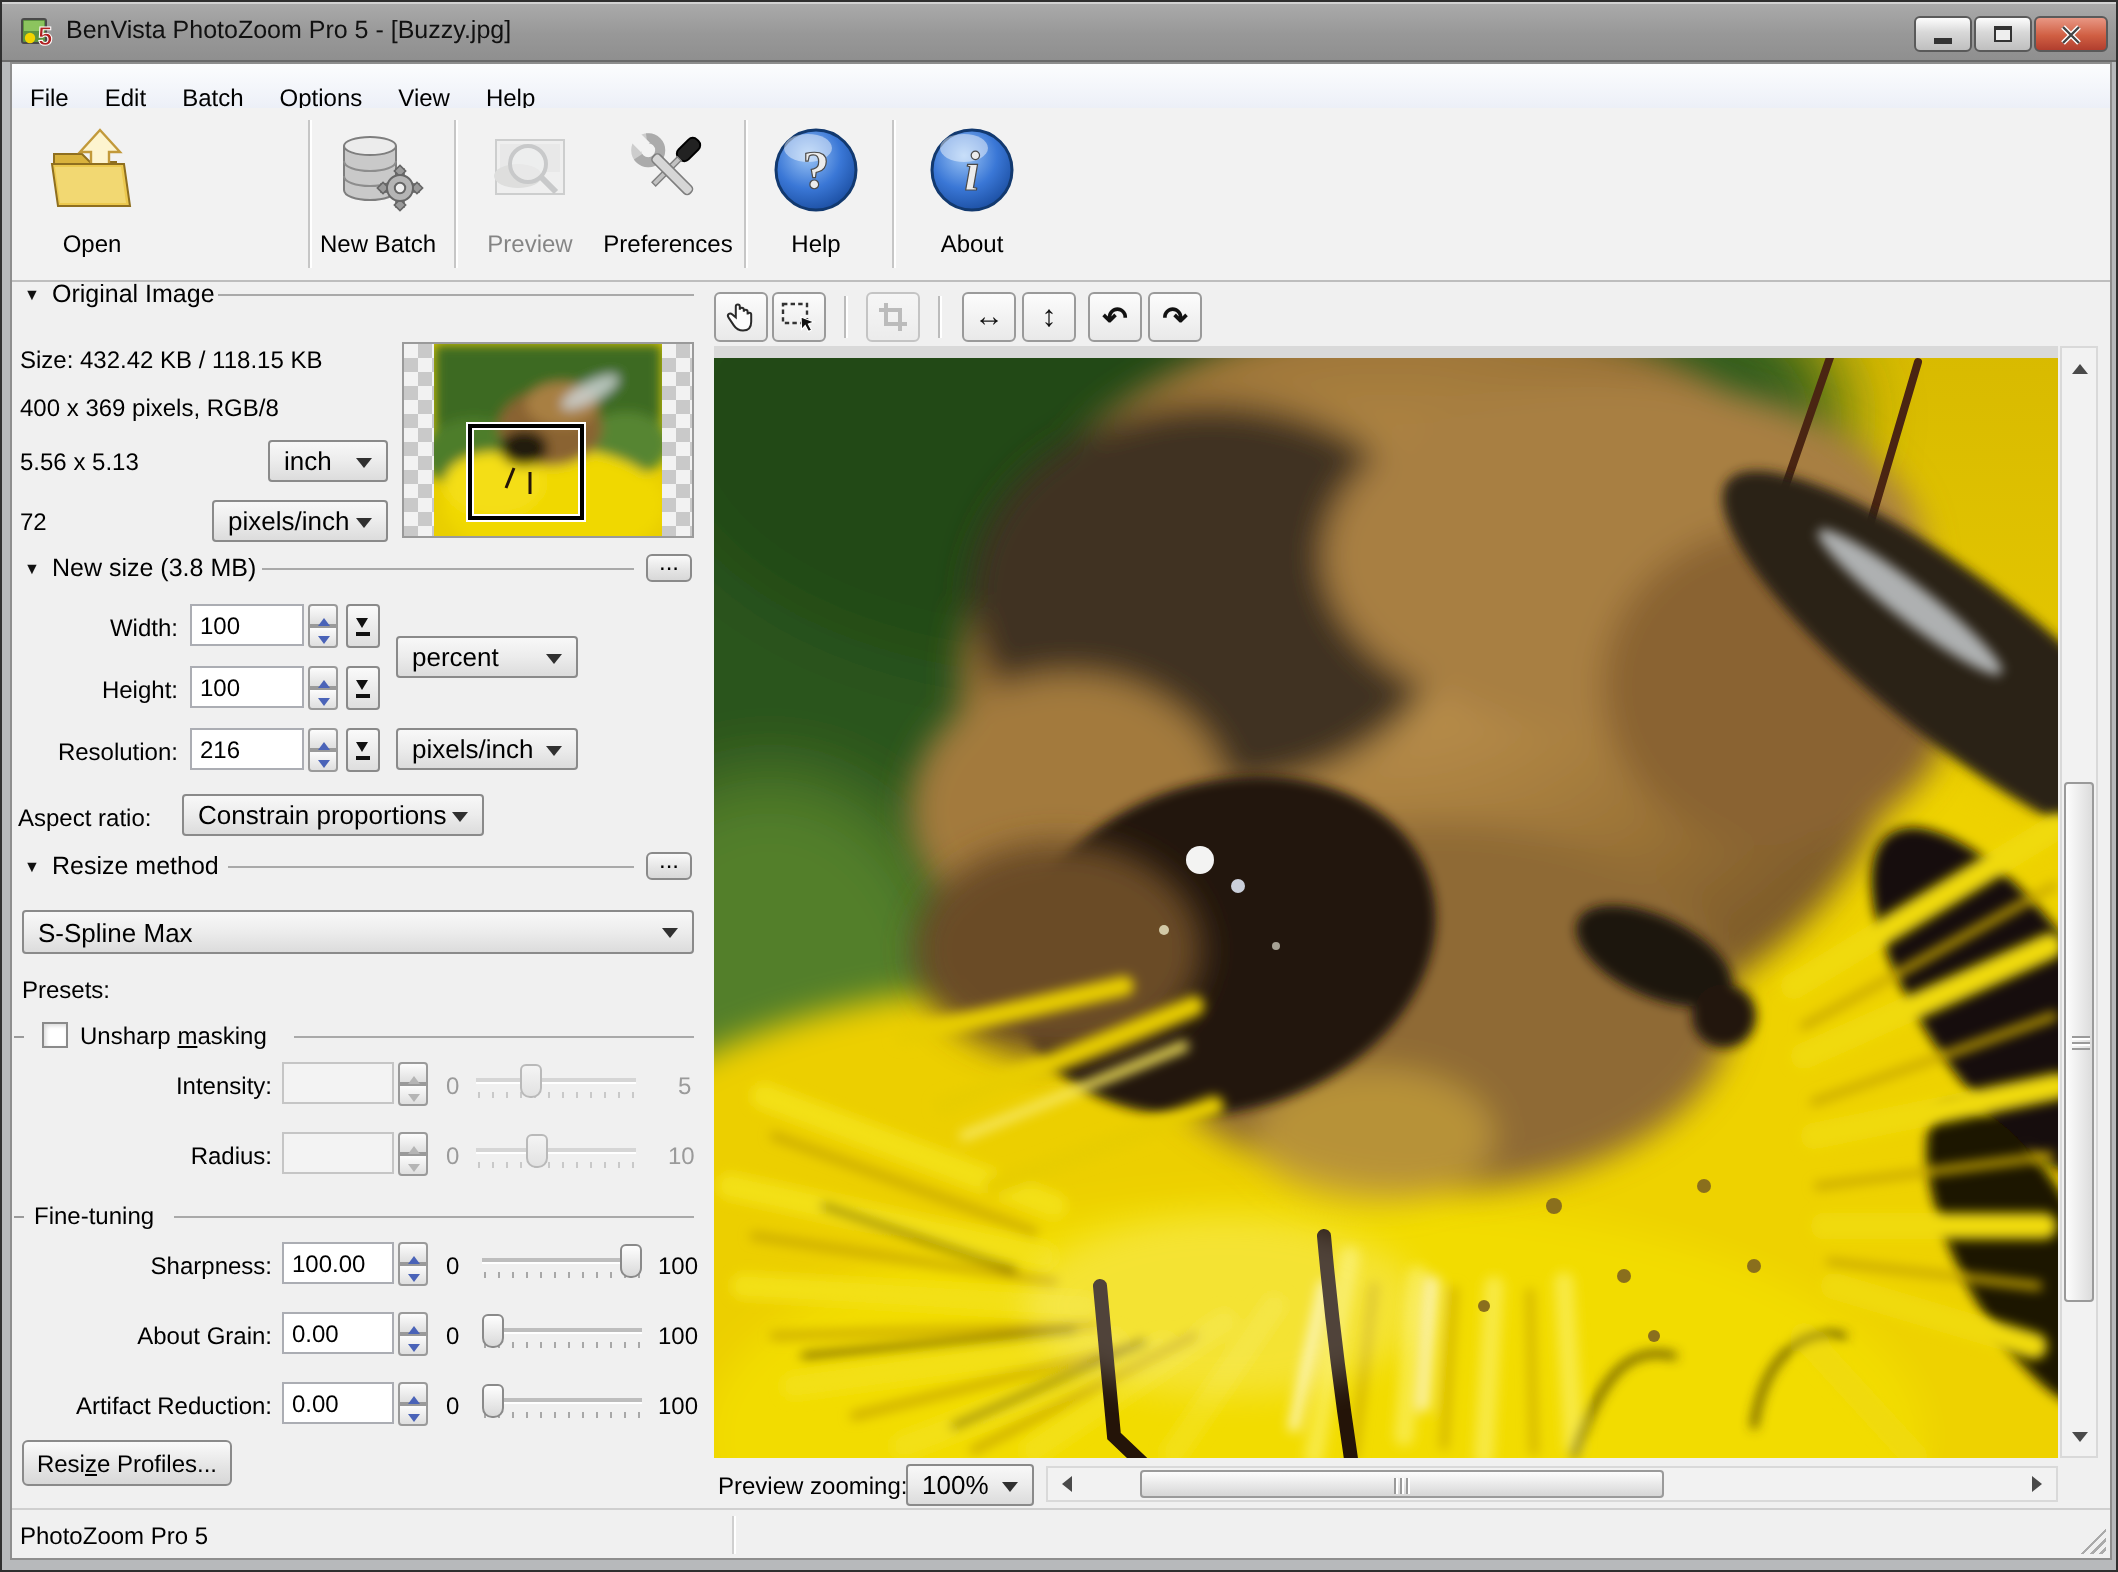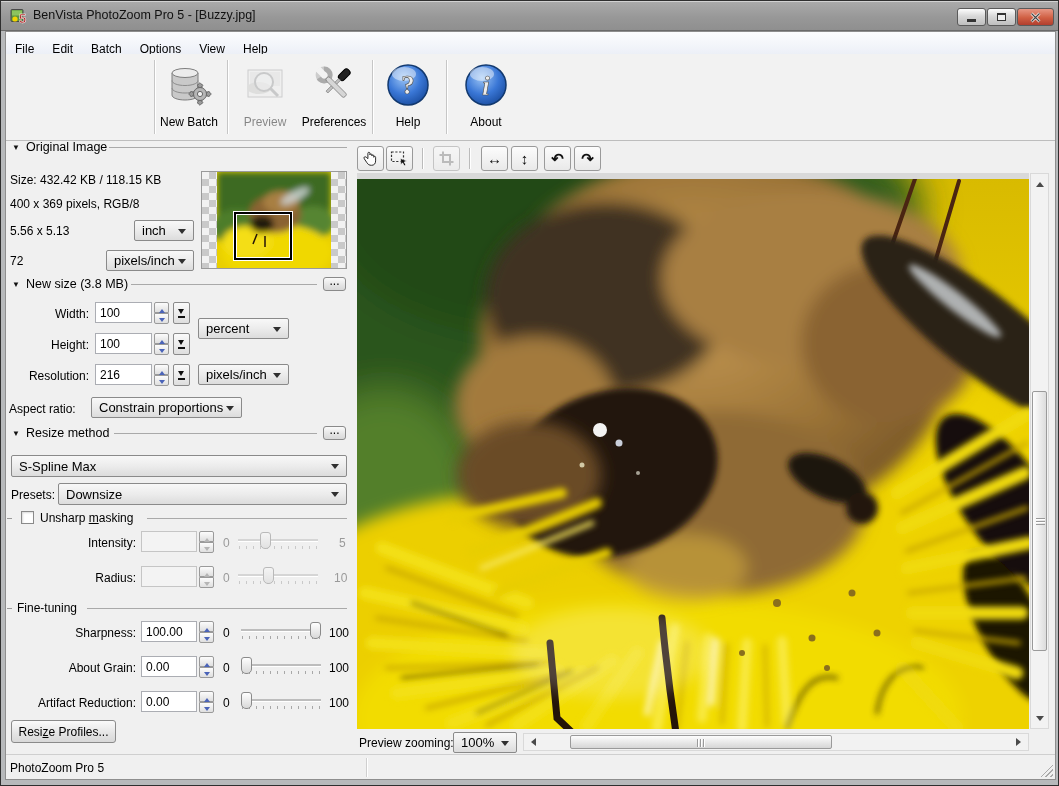--- a/index.html
+++ b/index.html
@@ -156,20 +156,29 @@
   <div class="menubar">
     <span class="menu-item"><span class="u">F</span><span>ile</span></span>
     <span class="menu-item"><span class="u">E</span><span>dit</span></span>
     <span class="menu-item"><span class="u">B</span><span>atch</span></span>
     <span class="menu-item"><span class="u">O</span><span>ptions</span></span>
     <span class="menu-item"><span class="u">V</span><span>iew</span></span>
     <span class="menu-item"><span class="u">H</span><span>elp</span></span>
   </div>
 
   <div class="toolbar">
+    <div class="tb-btn" style="left:8px;width:64px;">
+      <svg class="ic" viewBox="0 0 48 48">
+        <path d="M5,16 L19,16 L23,20 L36,20 L36,24 L5,24 Z" fill="#d9b23c" stroke="#8f6f1f"></path>
+        <path d="M28,4 L38,15 L32.5,15 L32.5,26 L23.5,26 L23.5,15 L18,15 Z" fill="#fdf4cf" stroke="#c2993a" stroke-width="1.2"></path>
+        <path d="M4,21 L40,21 L43,42 L7,42 Z" fill="#ecc94f" stroke="#8f6f1f"></path>
+        <path d="M5.5,22.5 L38.5,22.5 L41,40.5 L8,40.5 Z" fill="#f4dc7e" opacity=".75"></path>
+      </svg>
+      <span class="cap">Open</span>
+    </div>
     <div class="tb-sep" style="left:148px;"></div>
     <div class="tb-btn" style="left:150px;width:66px;">
       <svg class="ic" viewBox="0 0 48 48">
         <path d="M7,12 L7,34 C7,37 13,39 20,39 C27,39 33,37 33,34 L33,12" fill="#c9c9c9" stroke="#7e7e7e"></path>
         <ellipse cx="20" cy="12" rx="13" ry="4.5" fill="#ececec" stroke="#7e7e7e"></ellipse>
         <path d="M7,19.5 C7,22.5 13,24.5 20,24.5 C27,24.5 33,22.5 33,19.5" fill="none" stroke="#8d8d8d"></path>
         <path d="M7,27 C7,30 13,32 20,32 C27,32 33,30 33,27" fill="none" stroke="#8d8d8d"></path>
         <g transform="translate(35,33)">
           <g fill="#9a9a9a" stroke="#666" stroke-width="0.8">
             <rect x="-2" y="-9.5" width="4" height="4"></rect>
@@ -344,24 +353,20 @@
   <div class="pbtn" style="left:322px;top:425px;width:23px;height:14px;">
       <span style="margin-top:-6px;">...</span>
     </div>
 
   <div class="combo" style="left:10px;top:454px;width:336px;height:22px;">
     <span class="ctext">S-Spline Max</span>
     <span class="ca"></span>
   </div>
 
   <span class="lbl" style="left:10px;top:487px;">Presets:</span>
-  <div class="combo" style="left:57px;top:482px;width:289px;height:22px;">
-    <span class="ctext">Downsize</span>
-    <span class="ca"></span>
-  </div>
 
   <span class="dash" style="left:6px;top:517px;"></span>
   <span class="chk" style="left:20px;top:510px;"></span>
   <span class="lbl" style="left:39px;top:510px;"><span>Unsharp </span><span class="u">m</span><span>asking</span></span>
   <div class="hline" style="left:146px;top:517px;width:200px;"></div>
 
   <span class="rlab" style="left:5px;top:535px;width:130px;">Intensity:</span>
   <input class="tin dis" style="left: 140px; top: 530px; width: 56px;" value="">
   <div class="spin dis" style="left:198px;top:530px;">
       <span class="su"></span>

